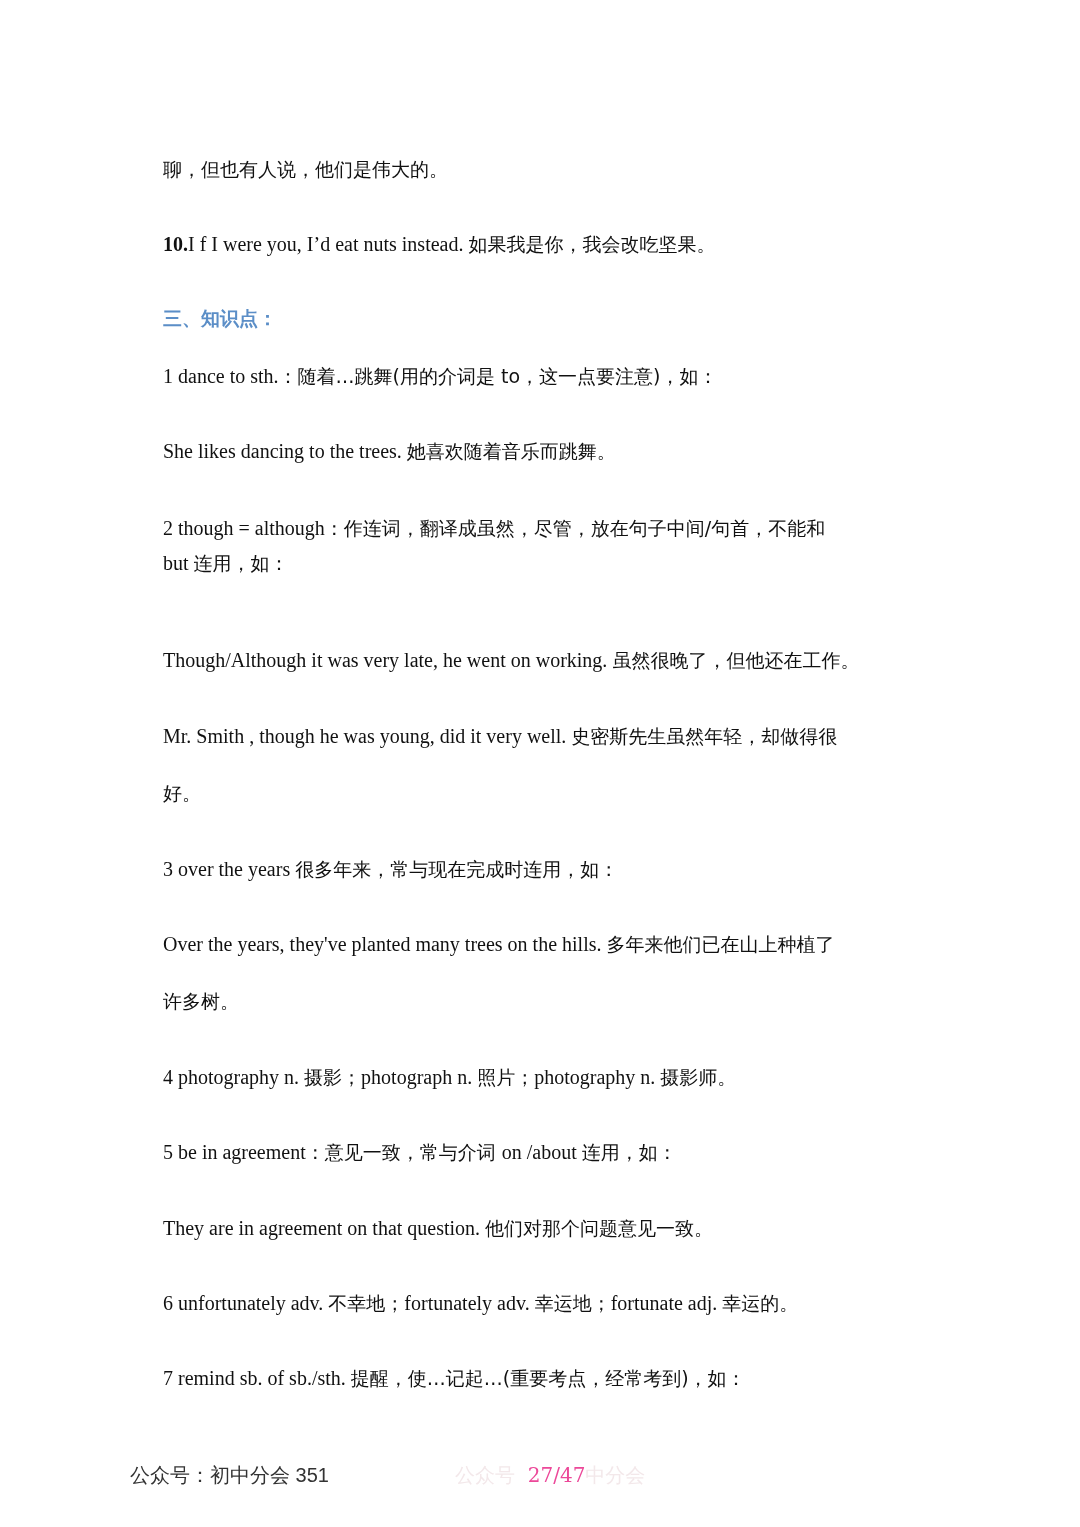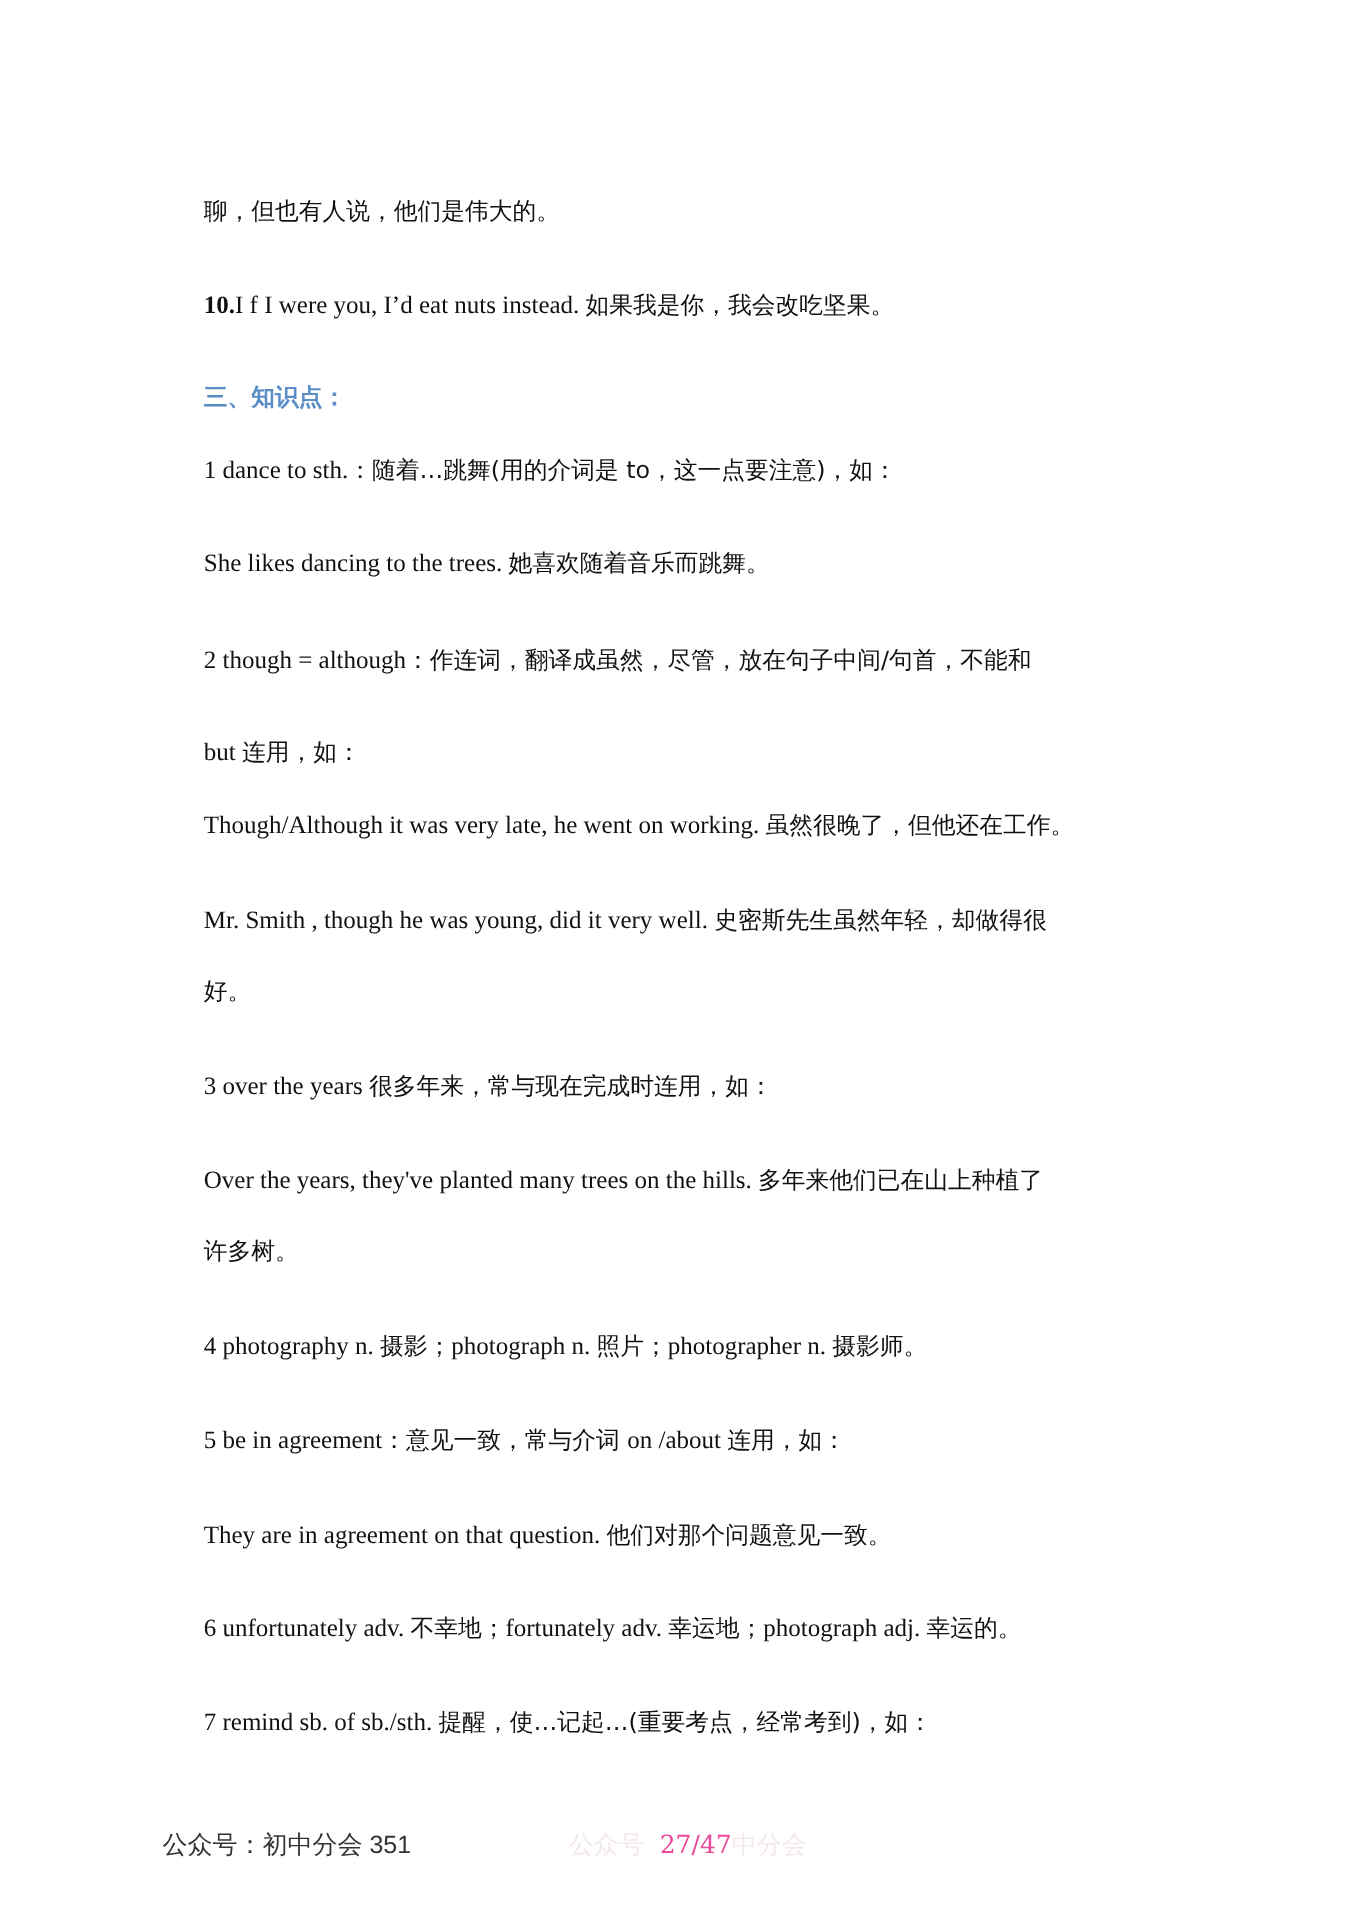--- a/index.html
+++ b/index.html
@@ -35,21 +35,21 @@
   </div>
 
   <div class="line" style="top:425px">
     <span>She likes dancing to the trees. </span><span class="cn"> 她喜欢随着音乐而跳舞。</span>
   </div>
 
   <div class="line" style="top:502px">
     <span>2  though = although</span><span class="cn">：作连词，翻译成虽然，尽管，放在句子中间/句首，不能和</span>
   </div>
 
-  <div class="line" style="top:576px">
+  <div class="line" style="top:537px">
     <span>but </span><span class="cn">连用，如：</span>
   </div>
 
   <div class="line" style="top:634px">
     <span>Though/Although it was very late, he went on working. </span><span class="cn"> 虽然很晚了，但他还在工作。</span>
   </div>
 
   <div class="line" style="top:710px">
     <span>Mr. Smith , though he was young, did it very well. </span><span class="cn">史密斯先生虽然年轻，却做得很</span>
   </div>
@@ -64,33 +64,33 @@
 
   <div class="line" style="top:918px">
     <span>Over the years, they've planted many trees on the hills. </span><span class="cn">多年来他们已在山上种植了</span>
   </div>
 
   <div class="line" style="top:975px">
     <span class="cn">许多树。</span>
   </div>
 
   <div class="line" style="top:1051px">
-    <span>4  photography n. </span><span class="cn"> 摄影；</span><span>photograph n. </span><span class="cn"> 照片；</span><span>photographer n. </span><span class="cn"> 摄影师。</span>
+    <span>4  photography n. </span><span class="cn"> 摄影；</span><span>photograph n. </span><span class="cn"> 照片；</span><span>photography n. </span><span class="cn"> 摄影师。</span>
   </div>
 
   <div class="line" style="top:1126px">
     <span>5  be in agreement</span><span class="cn">：意见一致，常与介词 </span><span>on /about </span><span class="cn">连用，如：</span>
   </div>
 
   <div class="line" style="top:1202px">
     <span>They are in agreement on that question. </span><span class="cn"> 他们对那个问题意见一致。</span>
   </div>
 
   <div class="line" style="top:1277px">
-    <span>6 unfortunately adv. </span><span class="cn">不幸地；</span><span>fortunately adv. </span><span class="cn">幸运地；</span><span>photograph adj. </span><span class="cn"> 幸运的。</span>
+    <span>6 unfortunately adv. </span><span class="cn">不幸地；</span><span>fortunately adv. </span><span class="cn">幸运地；</span><span>fortunate adj. </span><span class="cn"> 幸运的。</span>
   </div>
 
   <div class="line" style="top:1352px">
     <span>7  remind sb. of sb./sth. </span><span class="cn"> 提醒，使…记起…(重要考点，经常考到)，如：</span>
   </div>
 
   <div class="footer-left">公众号：初中分会 351</div>
   <div class="footer-center">
     <span class="wm">公众号</span>&nbsp;&nbsp;<span class="pg">27/47</span><span class="wm">中分会</span>
   </div>

